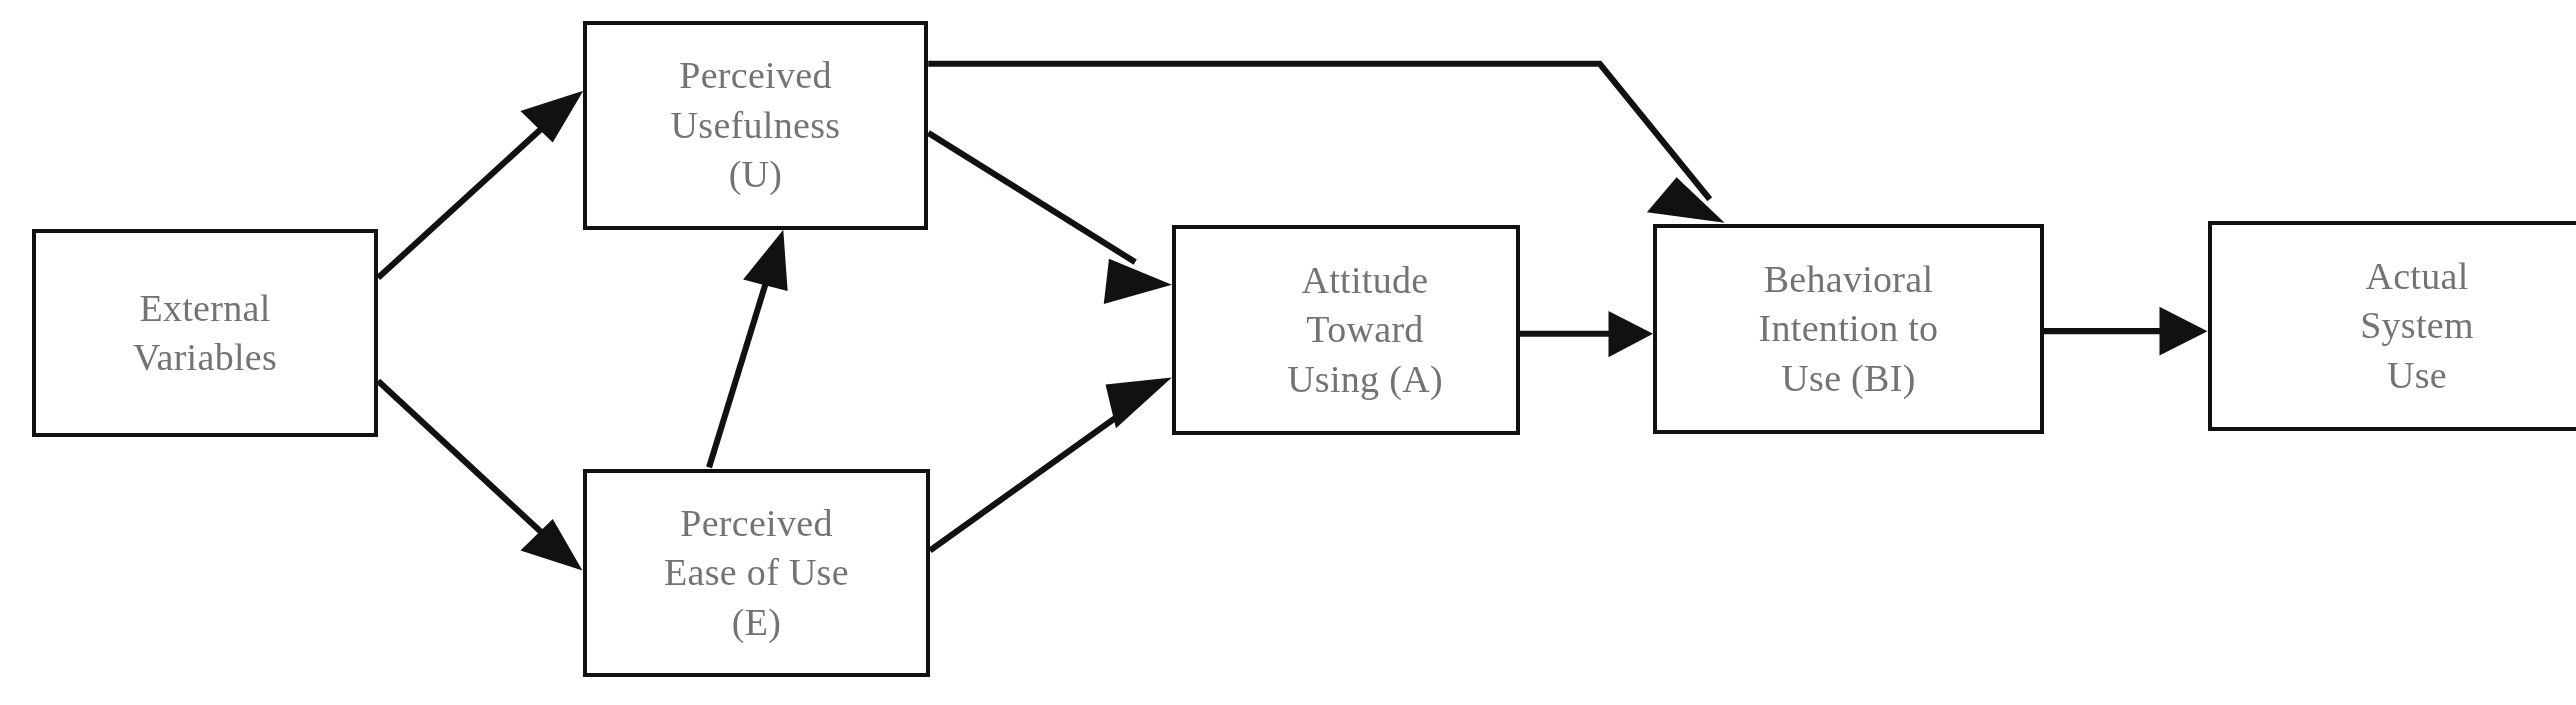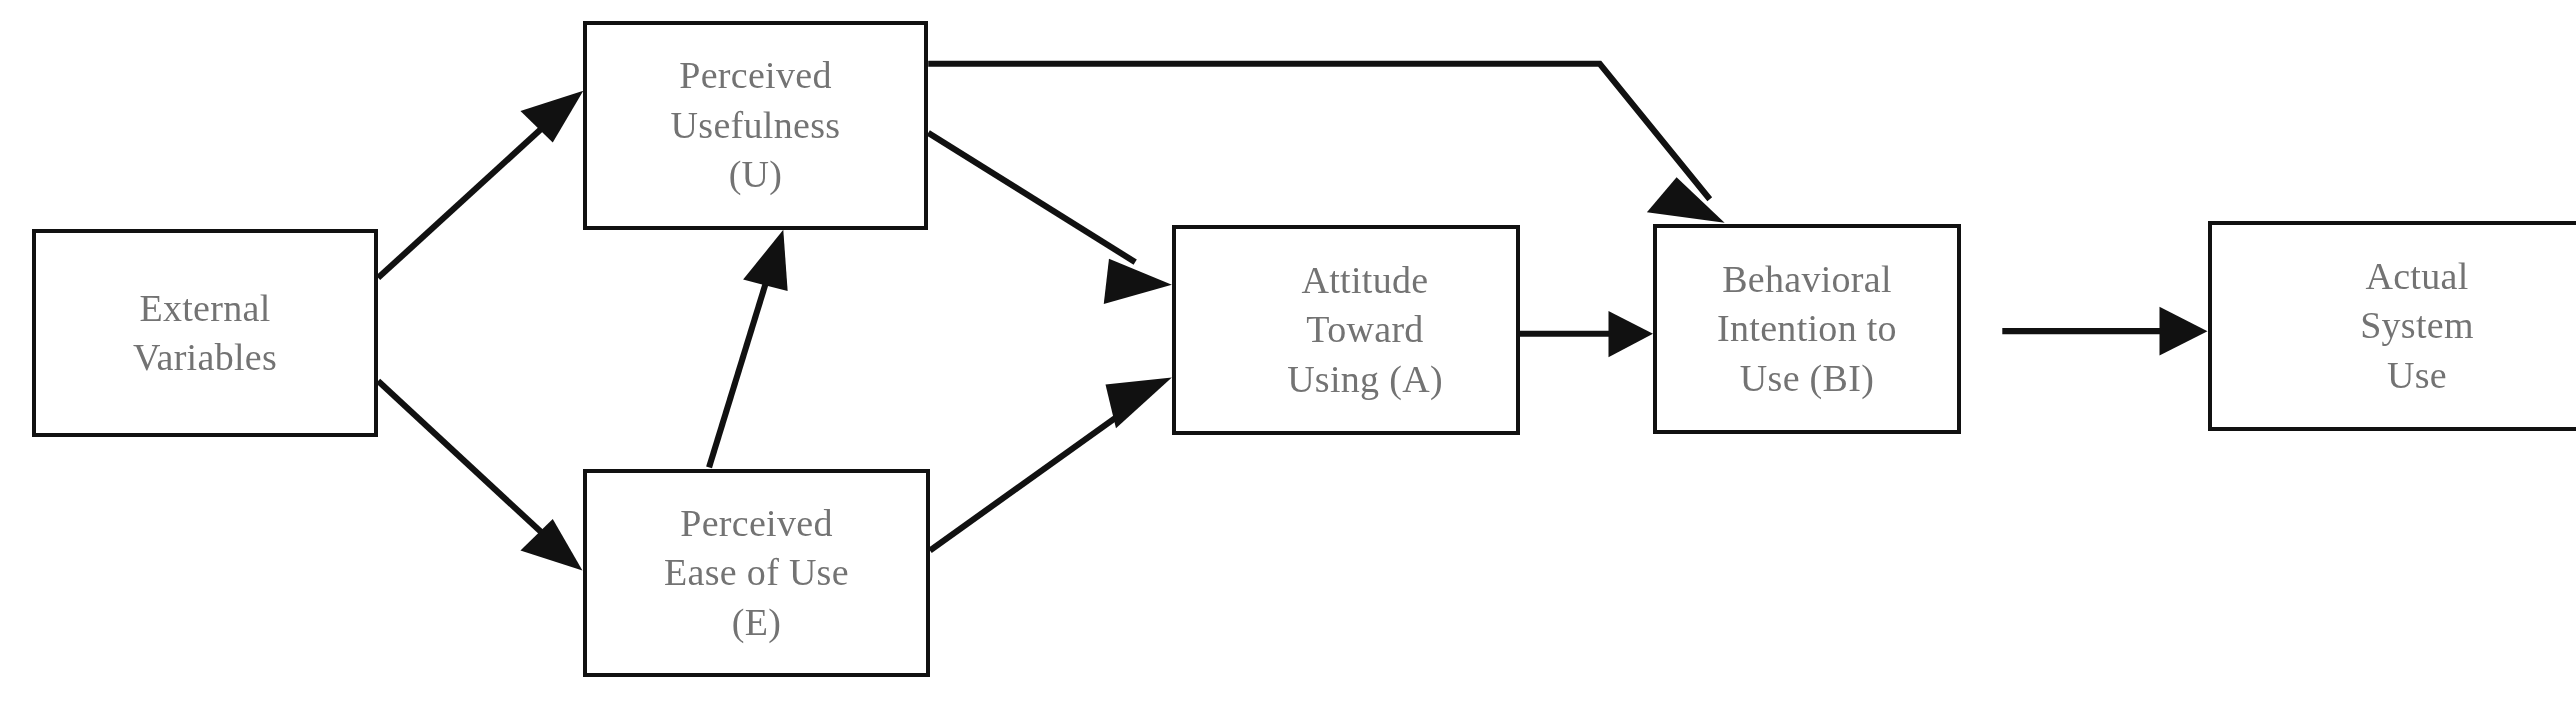--- a/index.html
+++ b/index.html
@@ -120,21 +120,21 @@
 Ease of Use
 (E)</div>
   </div>
 
   <div class="node" style="left:1172px; top:225px; width:348px; height:210px;padding-left:38px;">
     <div class="node-label">Attitude
 Toward
 Using (A)</div>
   </div>
 
-  <div class="node" style="left:1653px; top:224px; width:308px; height:210px;">
+  <div class="node" style="left:1653px; top:224px; width:391px; height:210px;">
     <div class="node-label">Behavioral
 Intention to
 Use (BI)</div>
   </div>
 
   <div class="node" style="left:2208px; top:221px; width:418px; height:210px;">
     <div class="node-label">Actual
 System
 Use</div>
   </div>

